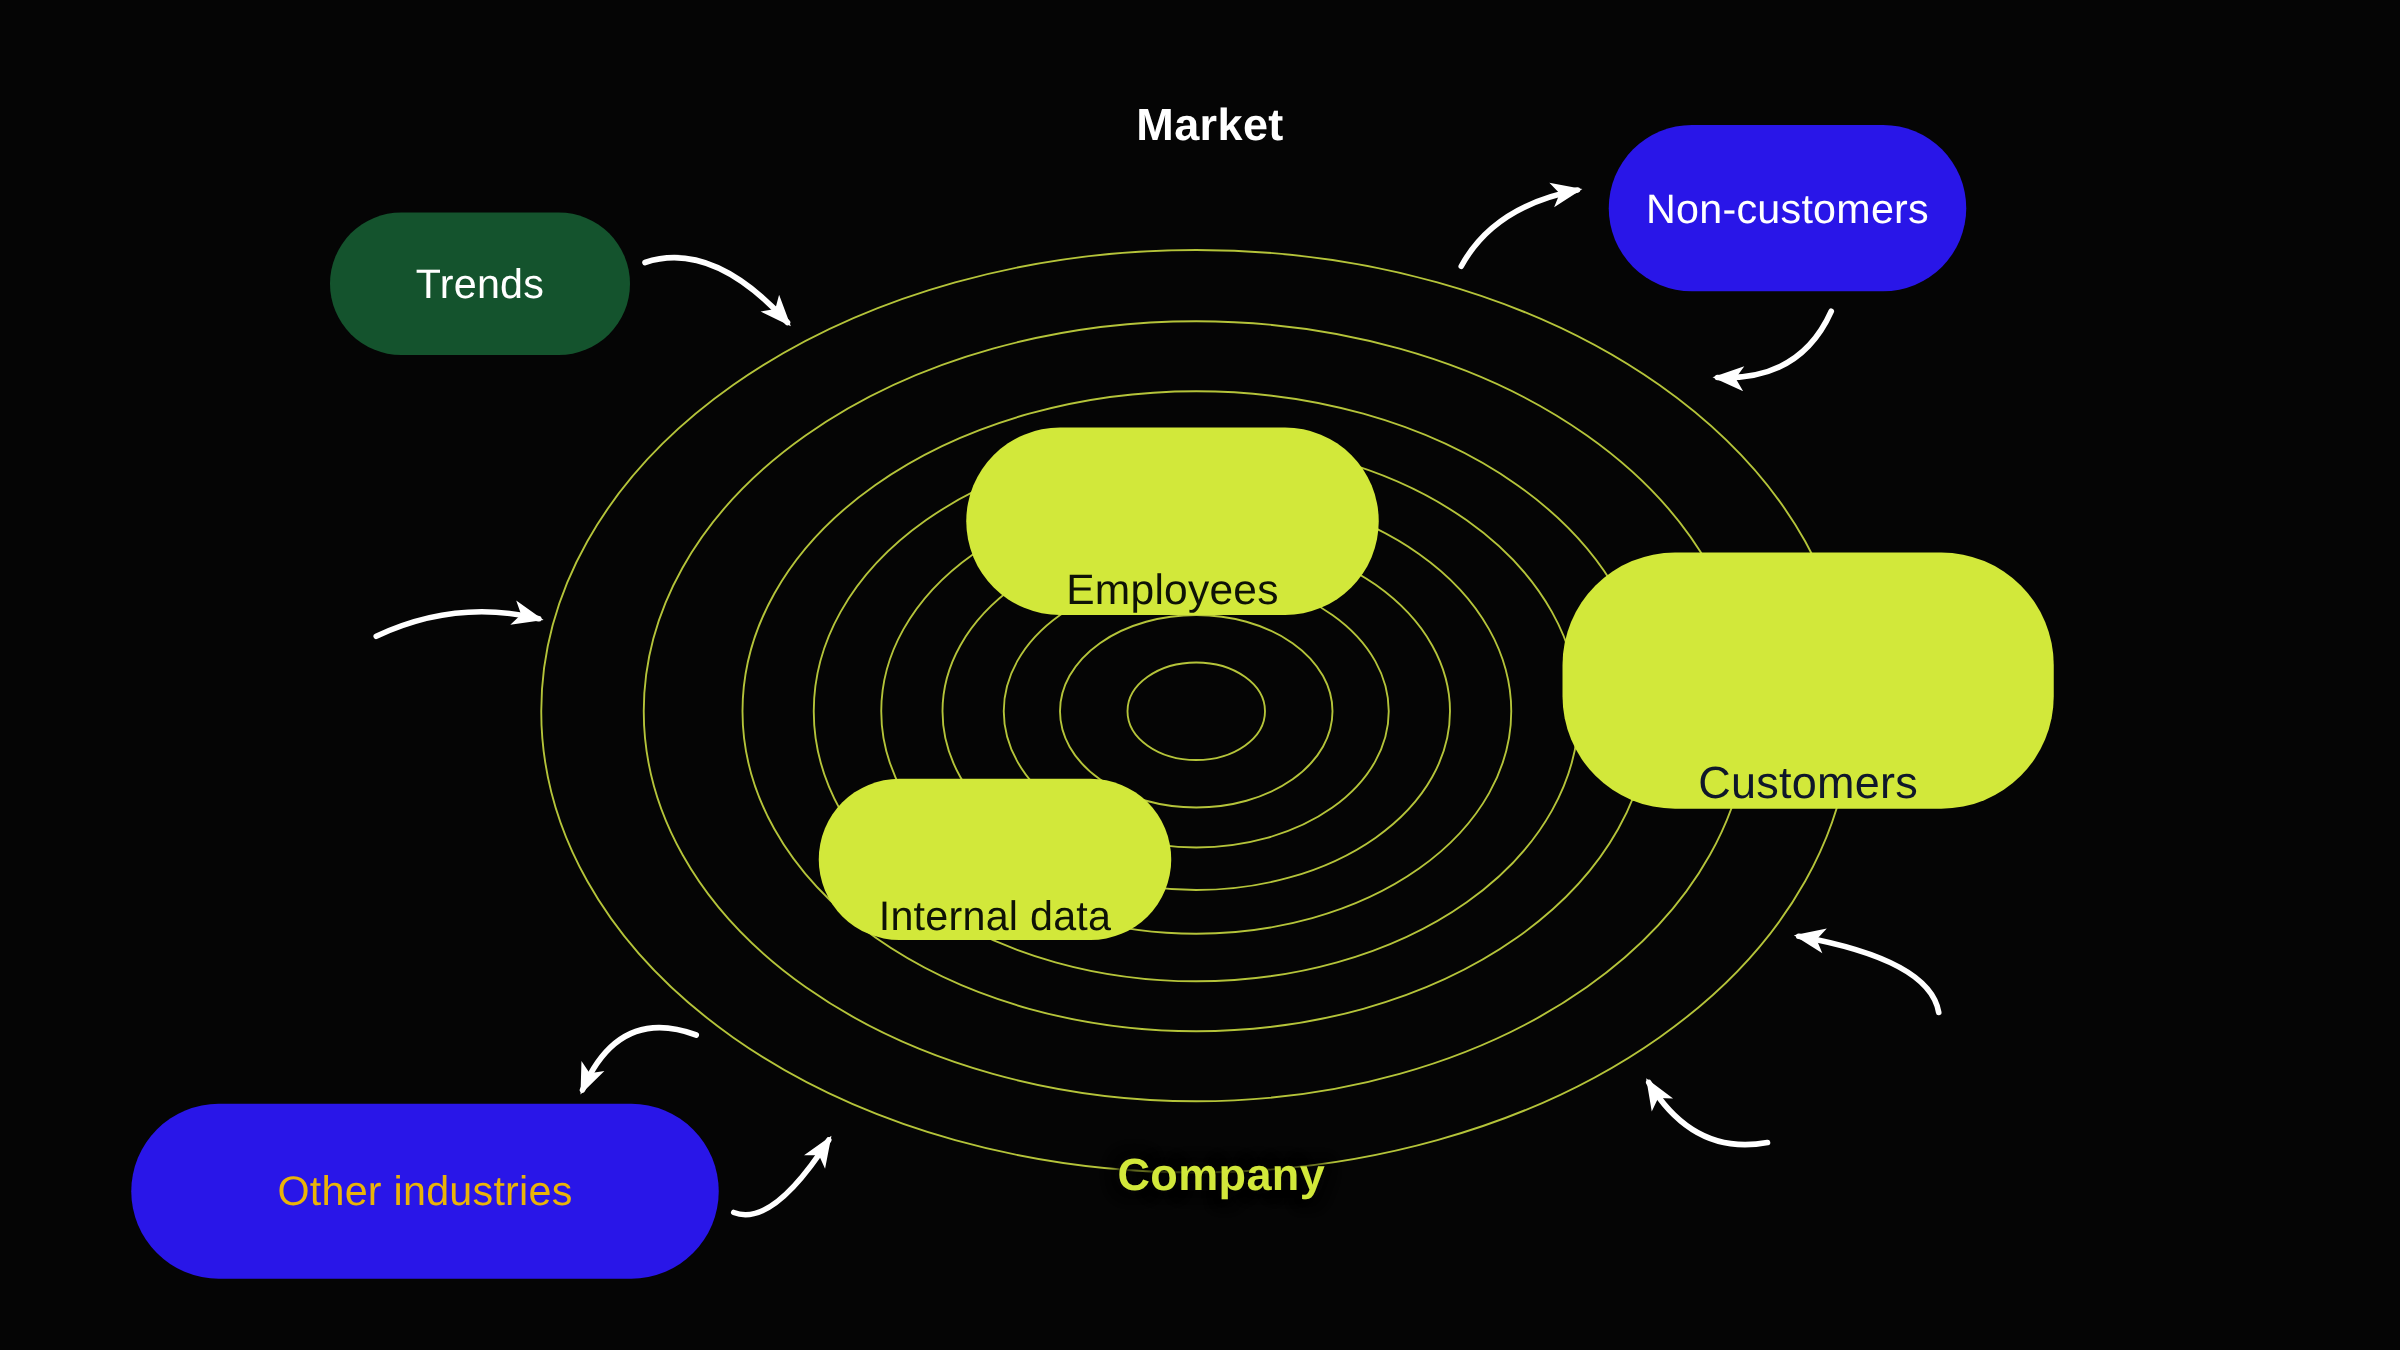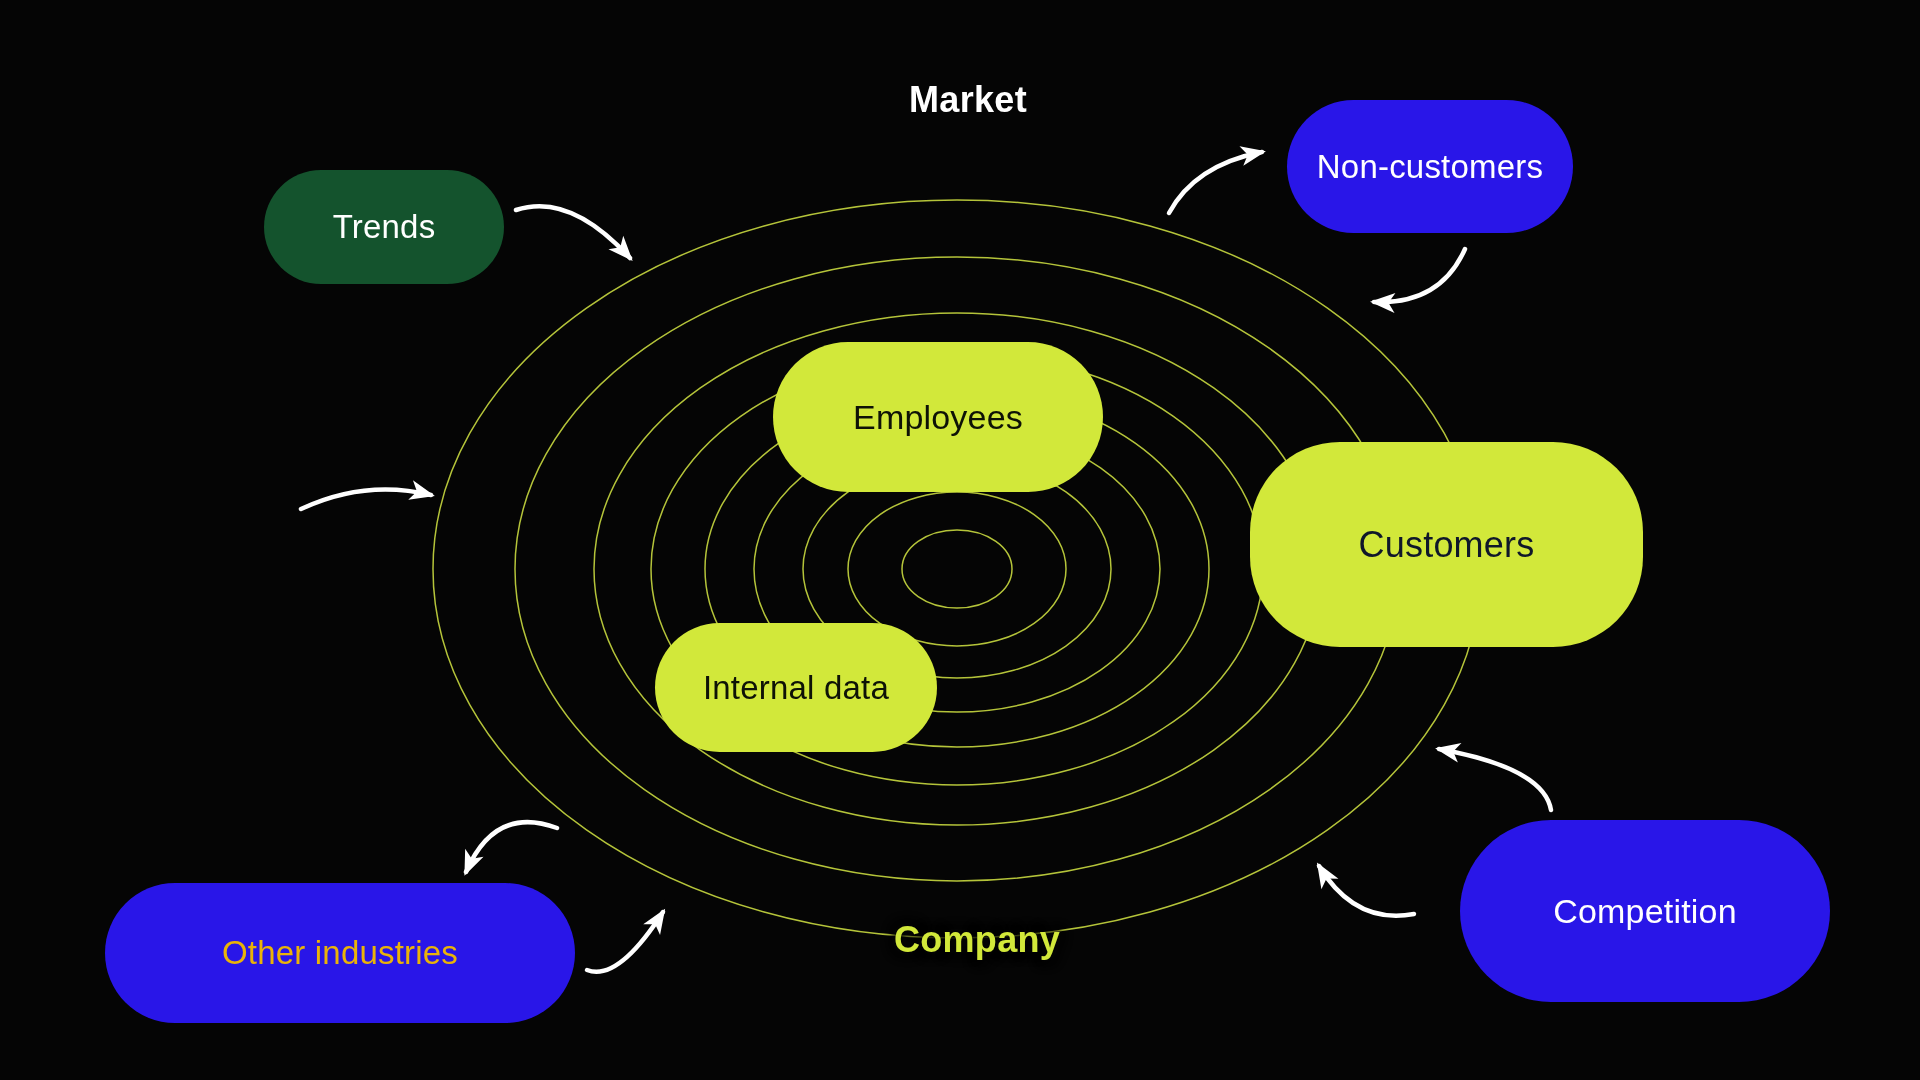--- a/index.html
+++ b/index.html
@@ -14,21 +14,21 @@
   .node{
     position:absolute;
     display:flex;align-items:center;justify-content:center;
     text-align:center;
     font-weight:400;
     letter-spacing:0.2px;
     box-sizing:border-box;
     white-space:nowrap;
   }
   .node.blue{color:#ffffff;}
-  .node.green{color:#0e1206;}
+  .node.green{color:#0e1206;align-items:flex-end;}
   .zone-label{
     position:absolute;
     transform:translate(-50%,-50%);
     font-weight:700;
     font-size:36px;
     letter-spacing:0.3px;
     white-space:nowrap;
   }
   #market-label{color:#ffffff;}
   #company-label{
@@ -84,16 +84,13 @@
     </div>
     <div class="node green" style="left: 1250px; top: 442px; width: 393px; height: 205px; border-radius: 90px; font-size: 36px; background: rgb(210, 232, 58); color: #0f172a;">
       <span>Customers</span>
     </div>
     <div class="node green" style="left: 655px; top: 623px; width: 282px; height: 129px; border-radius: 64.5px; font-size: 33px; background: rgb(210, 232, 58); color: rgb(14, 18, 6);">
       <span>Internal data</span>
     </div>
     <div class="node blue" style="left: 105px; top: 883px; width: 470px; height: 140px; border-radius: 70px; font-size: 33px; background: rgb(41, 22, 232); color: #eab308;">
       <span>Other industries</span>
     </div>
-    <div class="node blue" style="left: 1460px; top: 820px; width: 370px; height: 182px; border-radius: 91px; font-size: 34px; background: rgb(41, 22, 232); color: rgb(255, 255, 255);">
-      <span>Competition</span>
-    </div>
   </div>
 
 </body></html>

